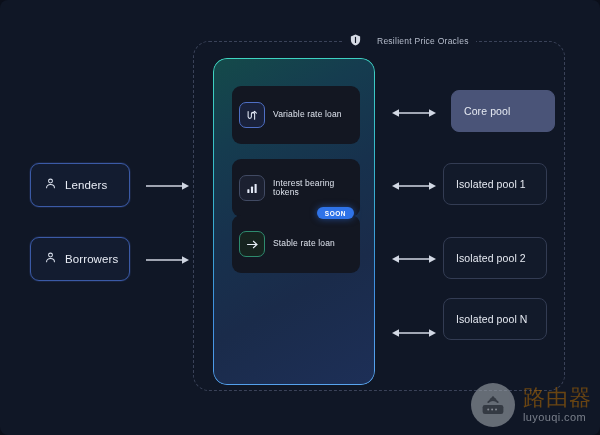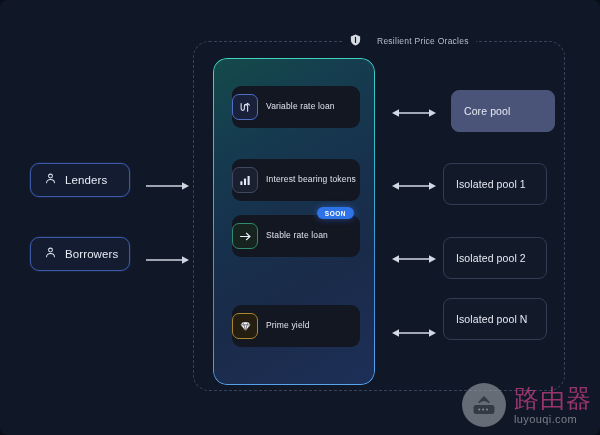--- a/index.html
+++ b/index.html
@@ -17,21 +17,21 @@
     height: 435px;
     background: #101726;
     border-radius: 8px;
     overflow: hidden;
   }
 
   
   .actor {
     position: absolute;
     width: 100px;
-    height: 34px;
+    height: 44px;
     background: #131c30;
     border: 1px solid #3b5aa6;
     border-radius: 9px;
     display: flex;
     align-items: center;
     gap: 8px;
     padding-left: 13px;
     box-sizing: border-box;
     box-shadow: 0 0 0 1px rgba(59,90,166,.18);
   }
@@ -106,26 +106,27 @@
     mask: linear-gradient(#000 0 0) content-box, linear-gradient(#000 0 0);
     mask-composite: exclude;
     pointer-events: none;
   }
 
   
   .product-card {
     position: absolute;
     left: 18px;
     width: 128px;
-    height: 42px;
+    height: 58px;
     background: #131722;
     border-radius: 9px;
     display: flex;
     align-items: center;
     gap: 8px;
+    padding-left: 7px;
     box-sizing: border-box;
   }
   .product-icon {
     width: 26px;
     height: 26px;
     border-radius: 7px;
     display: flex;
     align-items: center;
     justify-content: center;
     flex: 0 0 auto;
@@ -135,21 +136,21 @@
   .ico-slate  { border: 1px solid #414a63; background: #1b2030; }
   .ico-green  { border: 1px solid #2e8b6e; background: #16231f; }
   .ico-gold   { border: 1px solid #a8852e; background: #241d10; }
   .product-label {
     color: #dfe4ee;
     font-size: 8.5px;
     letter-spacing: .15px;
     line-height: 1.1;
   }
   #card-variable { top: 27px; }
-  #card-interest { top: 100px; text-align: center; }
+  #card-interest { top: 100px; }
   #card-stable   { top: 156px; }
   #card-prime    { top: 246px; }
 
   .soon-badge {
     position: absolute;
     right: 6px;
     top: -8px;
     background: #2f73e8;
     color: #ffffff;
     font-size: 6.5px;
@@ -214,22 +215,22 @@
     width: 44px;
     height: 44px;
     border-radius: 50%;
     background: #9aa0a6;
     display: flex;
     align-items: center;
     justify-content: center;
   }
   #wm-text { display: flex; flex-direction: column; line-height: 1; }
   #wm-cn {
-    color: #ec4899;
-    font-size: 25px;
+    color: #a16207;
+    font-size: 22px;
     letter-spacing: 1px;
     font-weight: 500;
   }
   #wm-domain {
     color: #b9bec7;
     font-size: 11px;
     letter-spacing: .4px;
     margin-top: 3px;
   }
 </style>
@@ -310,29 +311,20 @@
       <span class="soon-badge">SOON</span>
       <span class="product-icon ico-green">
         <svg width="15" height="15" viewBox="0 0 24 24" fill="none" stroke="#e8eef8" stroke-width="1.8" stroke-linecap="round" stroke-linejoin="round">
           <line x1="4" y1="12" x2="19" y2="12"></line>
           <polyline points="13.5,6.8 19,12 13.5,17.2"></polyline>
         </svg>
       </span>
       <span class="product-label">Stable rate loan</span>
     </div>
 
-    <div class="product-card" id="card-prime">
-      <span class="product-icon ico-gold">
-        <svg width="15" height="15" viewBox="0 0 24 24" fill="#eef2fa" stroke="#24201a" stroke-width="0.85" stroke-linejoin="round">
-          <path d="M4 9.3 L7.2 4.6 H16.8 L20 9.3 L12 19.6 Z"></path>
-          <path d="M4 9.3 H20 M7.2 4.6 L9.6 9.3 L12 19.6 L14.4 9.3 L16.8 4.6" fill="none"></path>
-        </svg>
-      </span>
-      <span class="product-label">Prime yield</span>
-    </div>
   </div>
 
   <div class="arrow-double" id="dbl-0">
     <svg width="48" height="12" viewBox="0 0 48 12">
       <line x1="5" y1="6" x2="43" y2="6" stroke="#d2d8e4" stroke-width="1.4"></line>
       <path d="M9 2.2 L2 6 L9 9.8 Z" fill="#d2d8e4"></path>
       <path d="M39 2.2 L46 6 L39 9.8 Z" fill="#d2d8e4"></path>
     </svg>
   </div>
   <div class="arrow-double" id="dbl-1">

